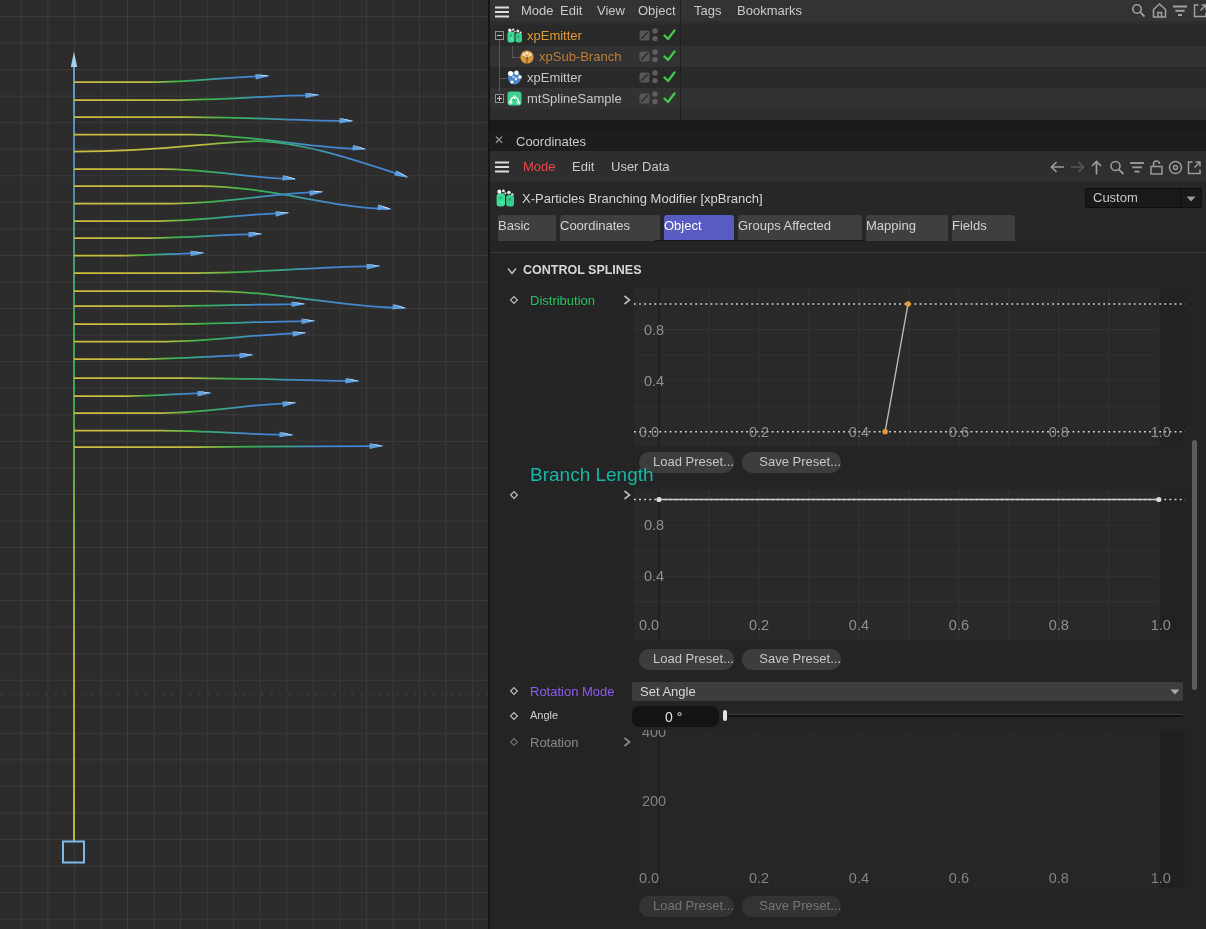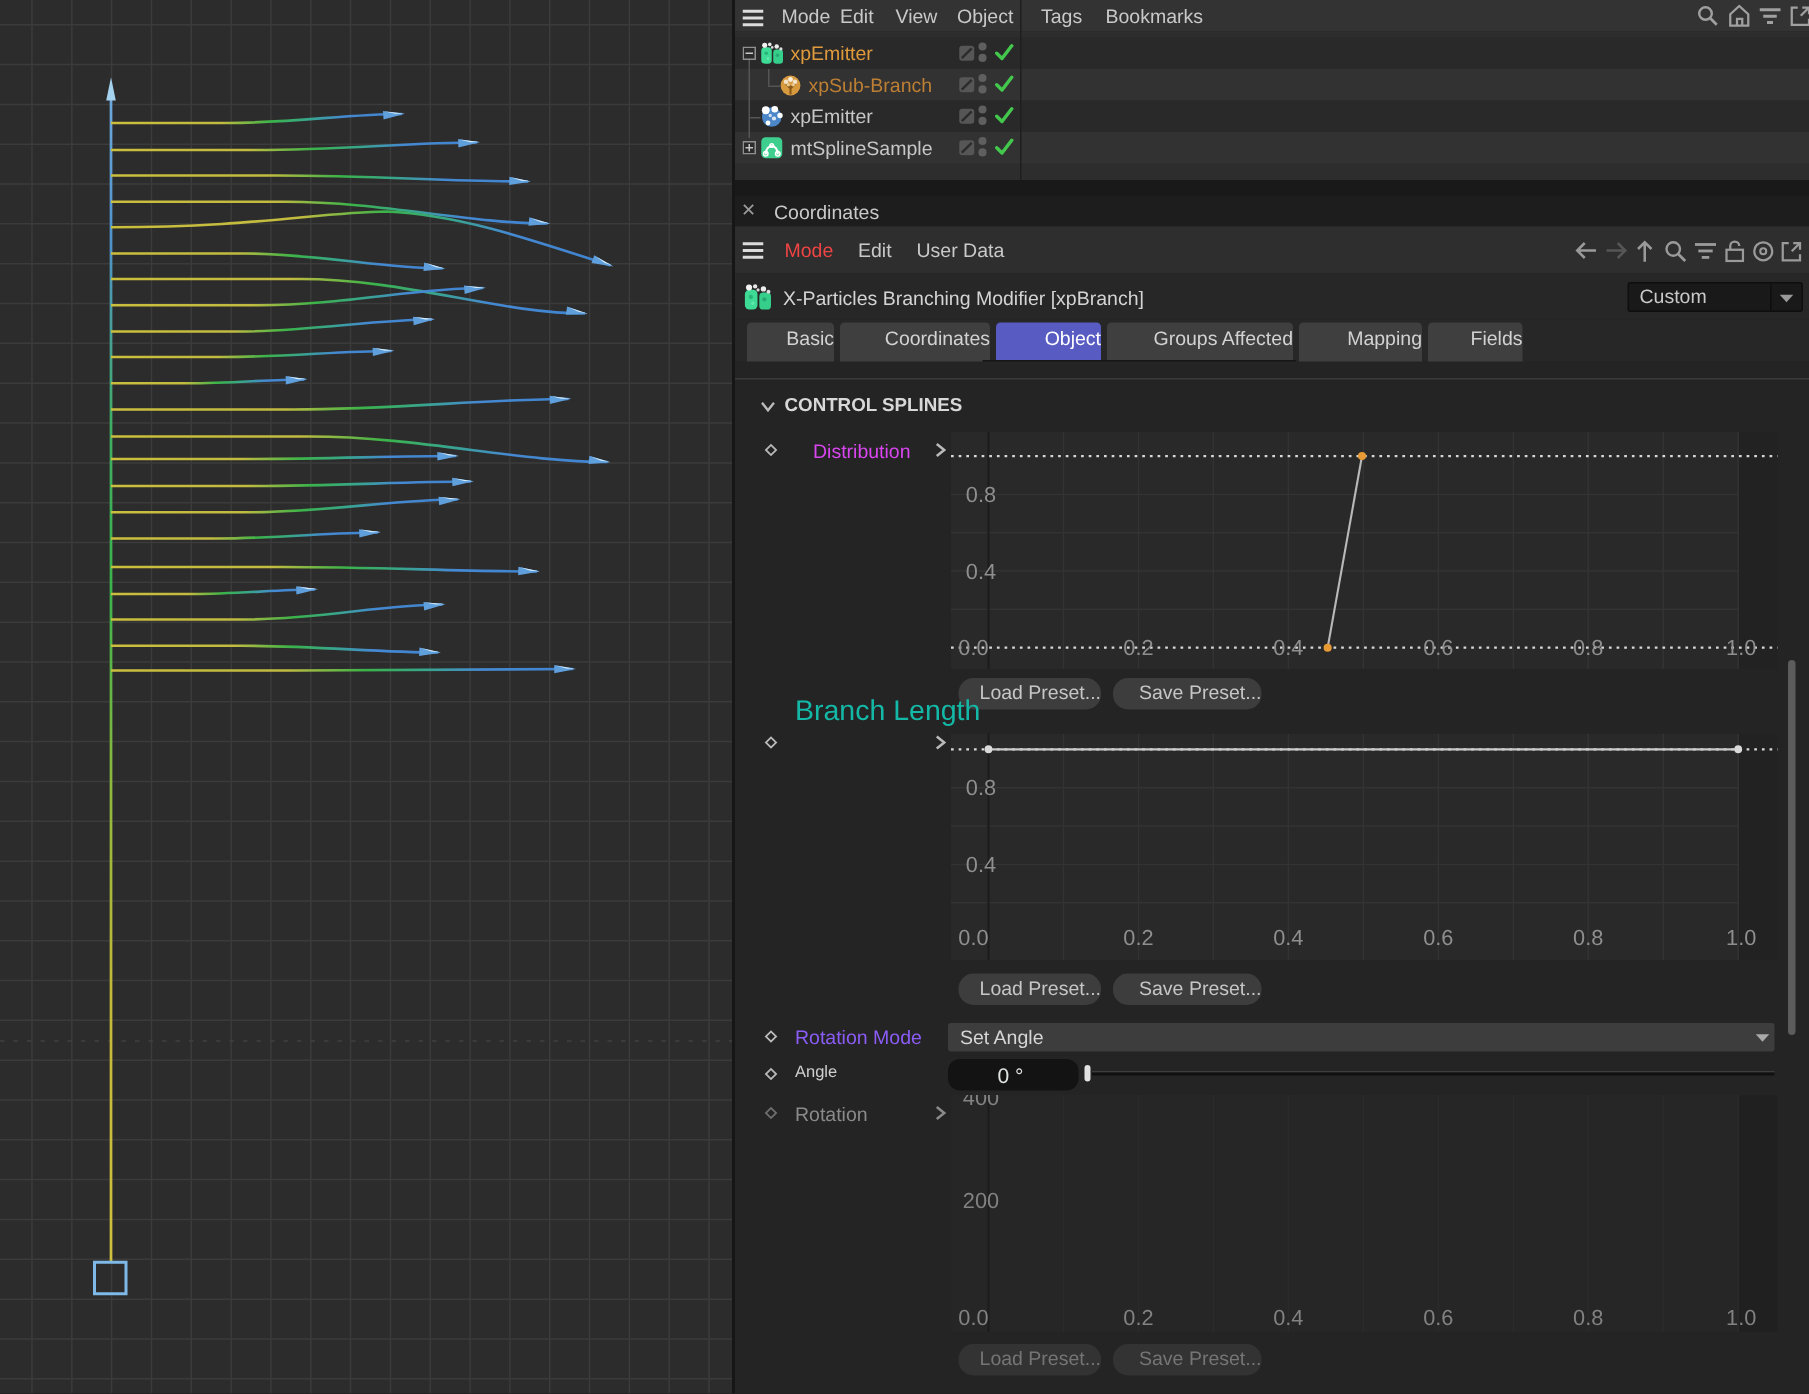--- a/index.html
+++ b/index.html
@@ -1,20 +1,20 @@
 <!DOCTYPE html>
 <html><head><meta charset="utf-8"><style>
 *{margin:0;padding:0;box-sizing:border-box}
 body{font-family:"Liberation Sans",sans-serif;background:#222}
 #root{position:relative;width:1206px;height:929px;overflow:hidden;background:#242424;font-family:"Liberation Sans",sans-serif}
 .ab{position:absolute}
 .t{position:absolute;white-space:nowrap}
 .btn{position:absolute;background:#3d3d3d;border-radius:10px;color:#c6c6c6;font-size:13px;text-align:right;line-height:20px;height:21px}
 .btn.dim{background:#333333;color:#757575}
-.tab{position:absolute;background:#3f3f3f;border-radius:3px;color:#d2d2d2;font-size:13px;text-align:right;height:33px;line-height:22px;top:215px}
+.tab{position:absolute;background:#3f3f3f;border-radius:3px;color:#d2d2d2;font-size:13px;text-align:left;height:33px;line-height:22px;top:215px}
 </style></head><body>
 <div id="root">
 
 <svg width="489" height="929" style="position:absolute;left:0;top:0">
       <rect width="489" height="929" fill="#2c2c2c"></rect>
       <g stroke="#3b3b3b" stroke-width="1">
         <line x1="21.3" y1="0" x2="21.3" y2="929"></line>
         <line x1="47.9" y1="0" x2="47.9" y2="929"></line>
         <line x1="74.4" y1="0" x2="74.4" y2="929"></line>
         <line x1="101.0" y1="0" x2="101.0" y2="929"></line>
@@ -542,21 +542,21 @@
 <div class="ab" style="left:655px;top:240px;width:209px;height:4px;background:#161616"></div>
 <div class="ab" style="left:489px;top:241px;width:717px;height:688px;background:#242424"></div>
 <div class="ab" style="left:489px;top:252px;width:717px;height:1px;background:#3a3a3a"></div>
 <svg width="10" height="8" viewBox="0 0 10 8" style="position:absolute;left:507px;top:267px">
       <path d="M1 1.5 L5 6.5 L9 1.5" fill="none" stroke="#b9b9b9" stroke-width="1.6"></path>
     </svg>
 <div class="t" style="left:523px;top:263px;font-size:12.5px;font-weight:bold;color:#d8d8d8">CONTROL SPLINES</div>
 <svg width="10" height="10" viewBox="0 0 10 10" style="position:absolute;left:509px;top:295px">
       <rect x="2.6" y="2.6" width="4.8" height="4.8" fill="none" stroke="#b9b9b9" stroke-width="1.2" transform="rotate(45 5 5)"></rect>
     </svg>
-<div class="t" style="left:542px;top:293px;font-size:13px;color:#d946ef">Distribution</div>
+<div class="t" style="left:530px;top:293px;font-size:13px;color:#22c55e">Distribution</div>
 <svg width="8" height="10" viewBox="0 0 8 10" style="position:absolute;left:623px;top:295px">
       <path d="M1.5 1 L6.5 5 L1.5 9" fill="none" stroke="#b9b9b9" stroke-width="1.7"></path>
     </svg>
 <svg width="551.5" height="158" style="position:absolute;left:633.5px;top:288px">
       <rect width="551.5" height="158" fill="#222222"></rect>
       <rect width="524.8" height="158" fill="#292929"></rect>
       <g stroke="#333333" stroke-width="1">
         <line x1="25.0" y1="0" x2="25.0" y2="158"></line>
         <line x1="75.0" y1="0" x2="75.0" y2="158"></line>
         <line x1="125.0" y1="0" x2="125.0" y2="158"></line>

